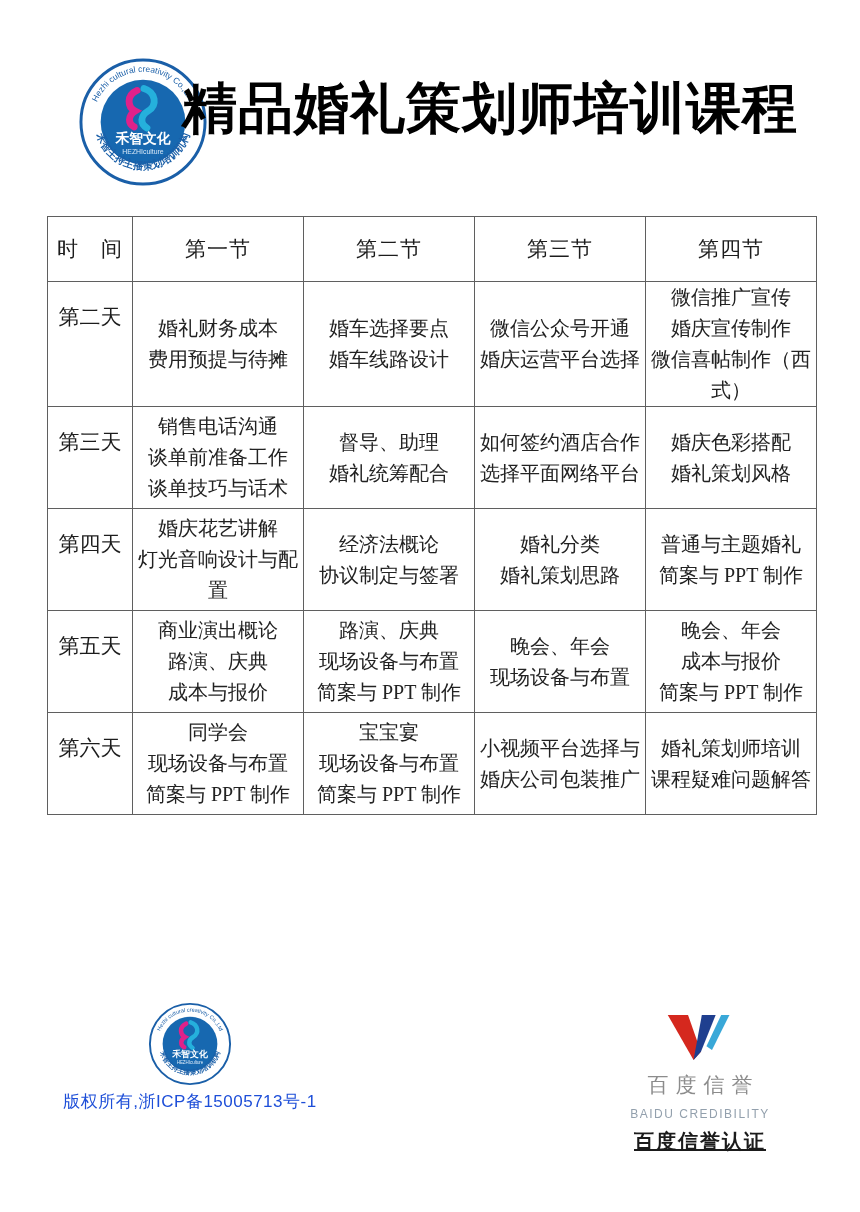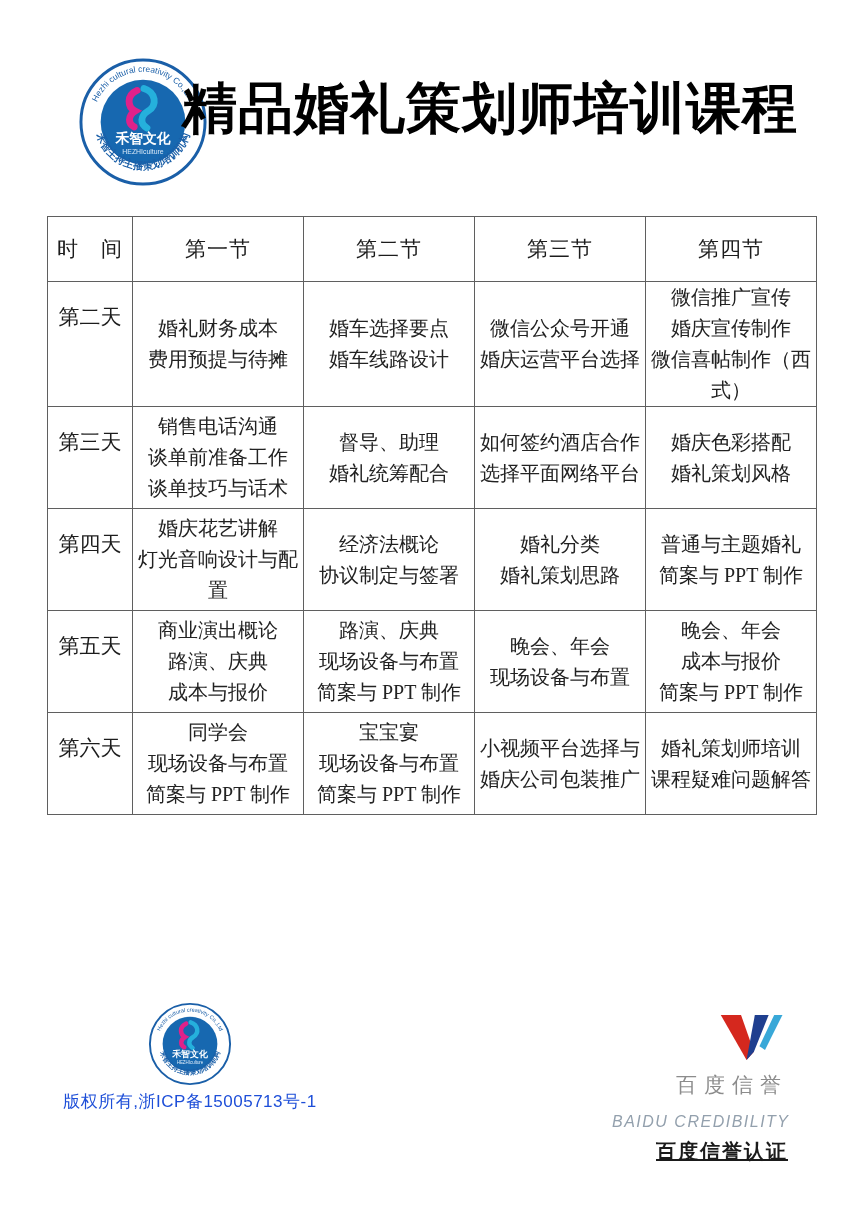--- a/index.html
+++ b/index.html
@@ -49,26 +49,26 @@
   }
 
   .footer-center { position:absolute; left:335px; top:999px; width:230px; text-align:center; }
   .police-badge { width:82px; height:90px; }
   .police {
     margin-top:3px; font-family:"Liberation Sans","DejaVu Sans",sans-serif;
     font-size:19px; font-weight:bold; color:#0d0d0d; white-space:nowrap;
   }
 
   .footer-right {
-    position:absolute; left:612px; top:1011px; width:176px; text-align:right;
+    position:absolute; left:612px; top:1011px; width:176px; text-align:center;
     font-family:"Liberation Sans","DejaVu Sans",sans-serif;
   }
   .baidu-logo { width:70px; height:54px; }
   .baidu-cn { font-size:21px; color:#8c8c8c; letter-spacing:7px; padding-left:7px; margin-top:2px; white-space:nowrap; }
-  .baidu-en { font-size:16px; color:#93a0ad; letter-spacing:1.5px; margin-top:14px; white-space:nowrap;font-style:italic; }
+  .baidu-en { font-size:12px; color:#93a0ad; letter-spacing:1.5px; margin-top:8px; white-space:nowrap; }
   .baidu-caption { font-size:20px; color:#1b1b1b; font-weight:bold; letter-spacing:2px; margin-top:7px; white-space:nowrap;text-decoration:underline; }
 
   
   .arc-en { font-family:"Liberation Sans",sans-serif; font-size:8.6px; fill:#1a5fa8; }
   .arc-cn { font-family:"Liberation Sans",sans-serif; font-size:10.5px; font-weight:bold; fill:#1a5fa8; }
   .badge-cn { font-family:"Liberation Sans",sans-serif; font-size:14px; font-weight:bold; fill:#ffffff; }
   .badge-en { font-family:"Liberation Sans",sans-serif; font-size:7px; fill:#d9e9f8; }
 </style>
 </head>
 <body>

